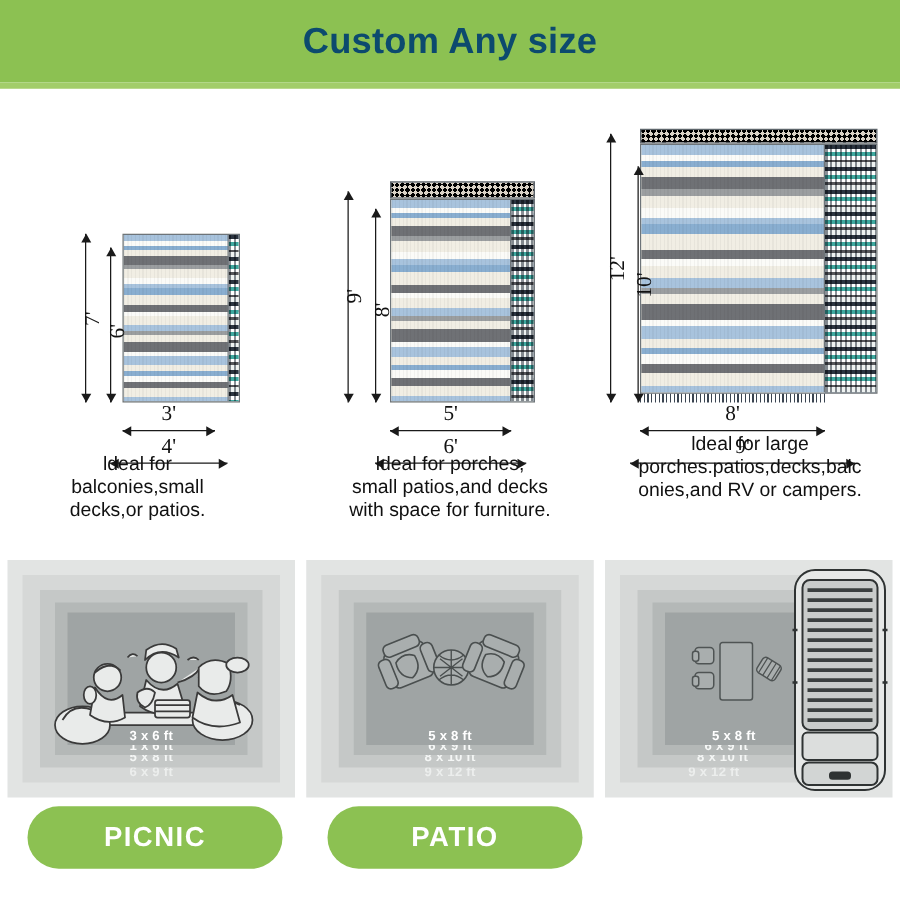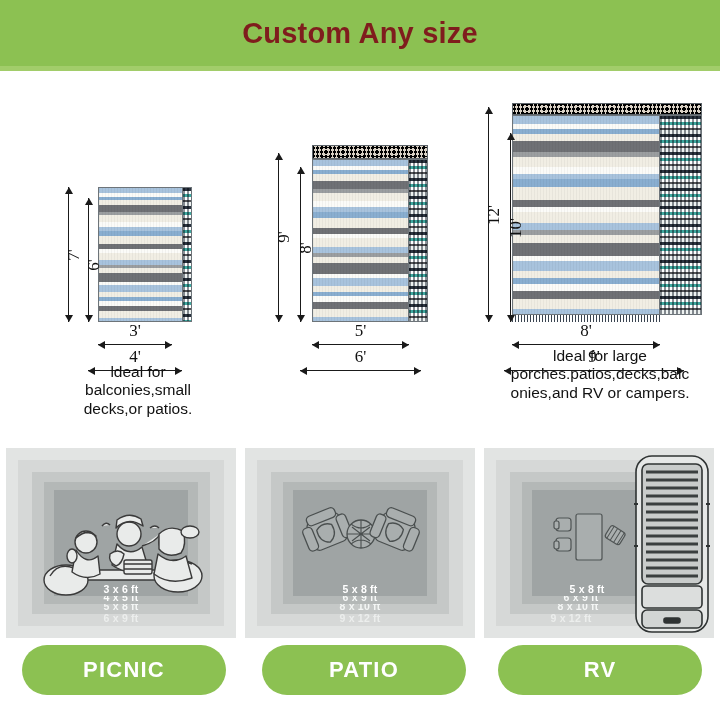--- a/index.html
+++ b/index.html
@@ -11,21 +11,21 @@
   }
   #page { position: relative; width: 720px; height: 720px; background: #fff; }
 
   
   .header {
     position: absolute; left: 0; top: 0; width: 720px; height: 66px;
     background: #8cc152;
     display: flex; align-items: center; justify-content: center;
   }
   .header-title {
-    color: #7f1d1d; font-size: 29px; font-weight: bold;
+    color: #0c4a6e; font-size: 29px; font-weight: bold;
     letter-spacing: 0.2px;
     font-family: "Liberation Sans", sans-serif;
   }
   .header-underline {
     position: absolute; left: 0; top: 66px; width: 720px; height: 5px;
     background: #a2cd6a;
   }
 
   
   .diagram-row { position: absolute; left: 0; top: 75px; width: 720px; height: 350px; }
@@ -182,21 +182,21 @@
 
       <div class="dim-v" style="left:88px; top:123px; height:124px;"></div>
       <div class="dim-label-v" style="left:79px; top:180px; width:30px; text-align:center;">6'</div>
 
       <div class="dim-label-h" style="left:98px; top:246px; width:74px;">3'</div>
       <div class="dim-h" style="left:98px; top:269px; width:74px;"></div>
 
       <div class="dim-label-h" style="left:88px; top:272px; width:94px;">4'</div>
       <div class="dim-h" style="left:88px; top:295px; width:94px;"></div>
 
-      <div class="caption" style="left:32px; top:288px; width:212px;">ldeal for<br>balconies,small<br>decks,or patios.</div>
+      <div class="caption" style="left:4px; top:288px; width:212px;">ldeal for<br>balconies,small<br>decks,or patios.</div>
     </div>
 
     <div class="diagram-cell cell-2">
 
       <div class="rug-wrap" style="left:72px; top:70px; width:116px; height:177px;">
         <div class="rug-topband" style="left:0; top:0; height:14px;"></div>
         <div class="rug" style="left:0; top:14px; width:116px; height:163px;">
           <div class="rug-stripes" style="background: linear-gradient(rgb(168, 195, 221) 0%, rgb(168, 195, 221) 3.85%, rgb(251, 251, 248) 3.85%, rgb(251, 251, 248) 6.41%, rgb(137, 174, 208) 6.41%, rgb(137, 174, 208) 8.97%, rgb(241, 238, 228) 8.97%, rgb(241, 238, 228) 12.82%, rgb(111, 113, 117) 12.82%, rgb(111, 113, 117) 17.95%, rgb(155, 158, 160) 17.95%, rgb(155, 158, 160) 20.51%, rgb(241, 238, 228) 20.51%, rgb(241, 238, 228) 25.64%, rgb(251, 251, 248) 25.64%, rgb(251, 251, 248) 29.49%, rgb(168, 195, 221) 29.49%, rgb(168, 195, 221) 32.05%, rgb(137, 174, 208) 32.05%, rgb(137, 174, 208) 35.9%, rgb(241, 238, 228) 35.9%, rgb(241, 238, 228) 42.31%, rgb(111, 113, 117) 42.31%, rgb(111, 113, 117) 46.15%, rgb(251, 251, 248) 46.15%, rgb(251, 251, 248) 48.72%, rgb(241, 238, 228) 48.72%, rgb(241, 238, 228) 53.85%, rgb(168, 195, 221) 53.85%, rgb(168, 195, 221) 57.69%, rgb(155, 158, 160) 57.69%, rgb(155, 158, 160) 60.26%, rgb(241, 238, 228) 60.26%, rgb(241, 238, 228) 64.1%, rgb(111, 113, 117) 64.1%, rgb(111, 113, 117) 70.51%, rgb(251, 251, 248) 70.51%, rgb(251, 251, 248) 73.08%, rgb(168, 195, 221) 73.08%, rgb(168, 195, 221) 78.21%, rgb(241, 238, 228) 78.21%, rgb(241, 238, 228) 82.05%, rgb(137, 174, 208) 82.05%, rgb(137, 174, 208) 84.62%, rgb(251, 251, 248) 84.62%, rgb(251, 251, 248) 88.46%, rgb(111, 113, 117) 88.46%, rgb(111, 113, 117) 92.31%, rgb(241, 238, 228) 92.31%, rgb(241, 238, 228) 97.44%, rgb(168, 195, 221) 97.44%, rgb(168, 195, 221) 100%);">
               <div style="position: absolute; inset: 0px; opacity: 0.25; background: repeating-linear-gradient(90deg, rgba(0, 0, 0, 0.16) 0px, rgba(0, 0, 0, 0.16) 1px, rgba(255, 255, 255, 0) 1px, rgba(255, 255, 255, 0) 3px);"></div>
             </div>
@@ -209,20 +209,21 @@
 
       <div class="dim-v" style="left:60px; top:92px; height:155px;"></div>
       <div class="dim-label-v" style="left:51px; top:163px; width:30px; text-align:center;">8'</div>
 
       <div class="dim-label-h" style="left:72px; top:246px; width:97px;">5'</div>
       <div class="dim-h" style="left:72px; top:269px; width:97px;"></div>
 
       <div class="dim-label-h" style="left:60px; top:272px; width:121px;">6'</div>
       <div class="dim-h" style="left:60px; top:295px; width:121px;"></div>
 
+      <div class="caption" style="left:5px; top:288px; width:230px;">ldeal for porches,<br>small patios,and decks<br>with space for furniture.</div>
     </div>
 
     <div class="diagram-cell cell-3">
 
       <div class="rug-wrap" style="left:32px; top:28px; width:190px; height:219px;">
         <div class="rug-topband" style="left:0; top:0; height:12px;"></div>
         <div class="rug" style="left:0; top:12px; width:190px; height:200px;">
           <div class="rug-stripes" style="background: linear-gradient(rgb(168, 195, 221) 0%, rgb(168, 195, 221) 3.85%, rgb(251, 251, 248) 3.85%, rgb(251, 251, 248) 6.41%, rgb(137, 174, 208) 6.41%, rgb(137, 174, 208) 8.97%, rgb(241, 238, 228) 8.97%, rgb(241, 238, 228) 12.82%, rgb(111, 113, 117) 12.82%, rgb(111, 113, 117) 17.95%, rgb(155, 158, 160) 17.95%, rgb(155, 158, 160) 20.51%, rgb(241, 238, 228) 20.51%, rgb(241, 238, 228) 25.64%, rgb(251, 251, 248) 25.64%, rgb(251, 251, 248) 29.49%, rgb(168, 195, 221) 29.49%, rgb(168, 195, 221) 32.05%, rgb(137, 174, 208) 32.05%, rgb(137, 174, 208) 35.9%, rgb(241, 238, 228) 35.9%, rgb(241, 238, 228) 42.31%, rgb(111, 113, 117) 42.31%, rgb(111, 113, 117) 46.15%, rgb(251, 251, 248) 46.15%, rgb(251, 251, 248) 48.72%, rgb(241, 238, 228) 48.72%, rgb(241, 238, 228) 53.85%, rgb(168, 195, 221) 53.85%, rgb(168, 195, 221) 57.69%, rgb(155, 158, 160) 57.69%, rgb(155, 158, 160) 60.26%, rgb(241, 238, 228) 60.26%, rgb(241, 238, 228) 64.1%, rgb(111, 113, 117) 64.1%, rgb(111, 113, 117) 70.51%, rgb(251, 251, 248) 70.51%, rgb(251, 251, 248) 73.08%, rgb(168, 195, 221) 73.08%, rgb(168, 195, 221) 78.21%, rgb(241, 238, 228) 78.21%, rgb(241, 238, 228) 82.05%, rgb(137, 174, 208) 82.05%, rgb(137, 174, 208) 84.62%, rgb(251, 251, 248) 84.62%, rgb(251, 251, 248) 88.46%, rgb(111, 113, 117) 88.46%, rgb(111, 113, 117) 92.31%, rgb(241, 238, 228) 92.31%, rgb(241, 238, 228) 97.44%, rgb(168, 195, 221) 97.44%, rgb(168, 195, 221) 100%);">
               <div style="position: absolute; inset: 0px; opacity: 0.25; background: repeating-linear-gradient(90deg, rgba(0, 0, 0, 0.16) 0px, rgba(0, 0, 0, 0.16) 1px, rgba(255, 255, 255, 0) 1px, rgba(255, 255, 255, 0) 3px);"></div>
             </div>
@@ -250,21 +251,21 @@
   <div class="panel-row">
 
     <div class="panel p1">
       <div class="nest" style="left:12px; top:12px; width:206px; height:166px; background:#d6d8d7;">
         <div class="nest-label" style="bottom:2px; color:#eceeed;">6 x 9 ft</div>
       </div>
       <div class="nest" style="left:26px; top:24px; width:178px; height:142px; background:#c5c8c7;">
         <div class="nest-label" style="bottom:2px; color:#f4f6f5;">5 x 8 ft</div>
       </div>
       <div class="nest" style="left:38px; top:34px; width:154px; height:122px; background:#b4b8b7;">
-        <div class="nest-label" style="bottom:1px; color:#fafbfa;">4 x 5 ft</div>
+        <div class="nest-label" style="bottom:1px; color:#fafbfa;">1 x 6 ft</div>
       </div>
       <div class="nest" style="left:48px; top:42px; width:134px; height:106px; background:#9fa4a4;">
         <div class="nest-label" style="bottom:1px; color:#ffffff;">3 x 6 ft</div>
       </div>
 
       <svg class="art" style="left:22px; top:36px;" width="190" height="118" viewBox="0 0 190 118">
         <g fill="#e9ebea" stroke="#3a3a3a" stroke-width="1.4" stroke-linejoin="round">
           <path d="M56 96 L150 96 L160 86 L66 86 Z"></path>
           <ellipse cx="38" cy="96" rx="22" ry="15"></ellipse>
           <path d="M22 92 q8 -14 24 -8"></path>
@@ -373,18 +374,15 @@
     </div>
   </div>
 
   <div class="pill-row">
     <div class="pill pill-1">
       <span class="pill-text">PICNIC</span>
     </div>
     <div class="pill pill-2">
       <span class="pill-text">PATIO</span>
     </div>
-    <div class="pill pill-3">
-      <span class="pill-text">RV</span>
-    </div>
   </div>
 
 </div>
 
 </body></html>

